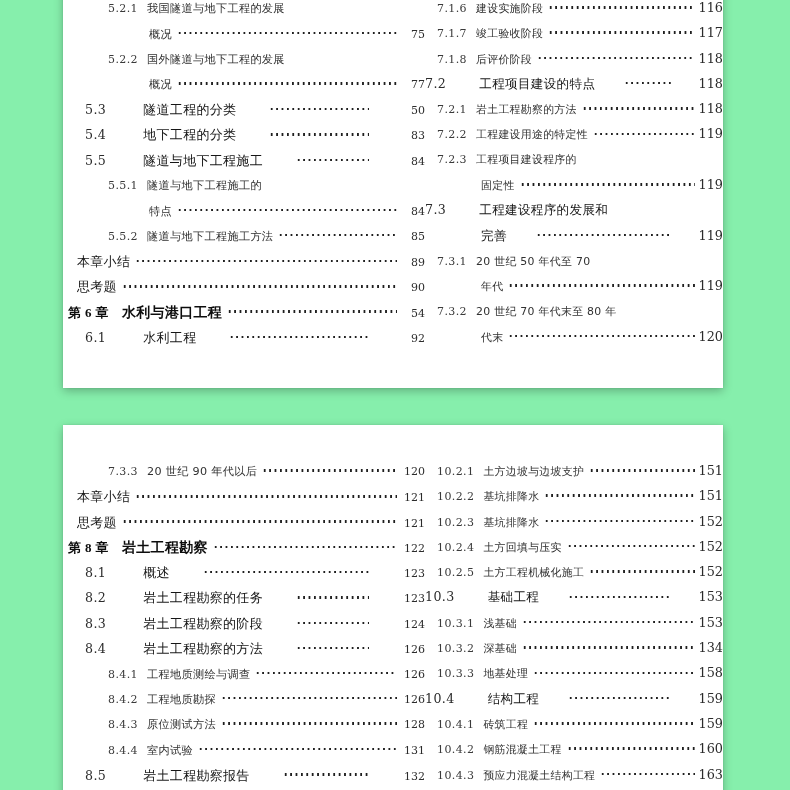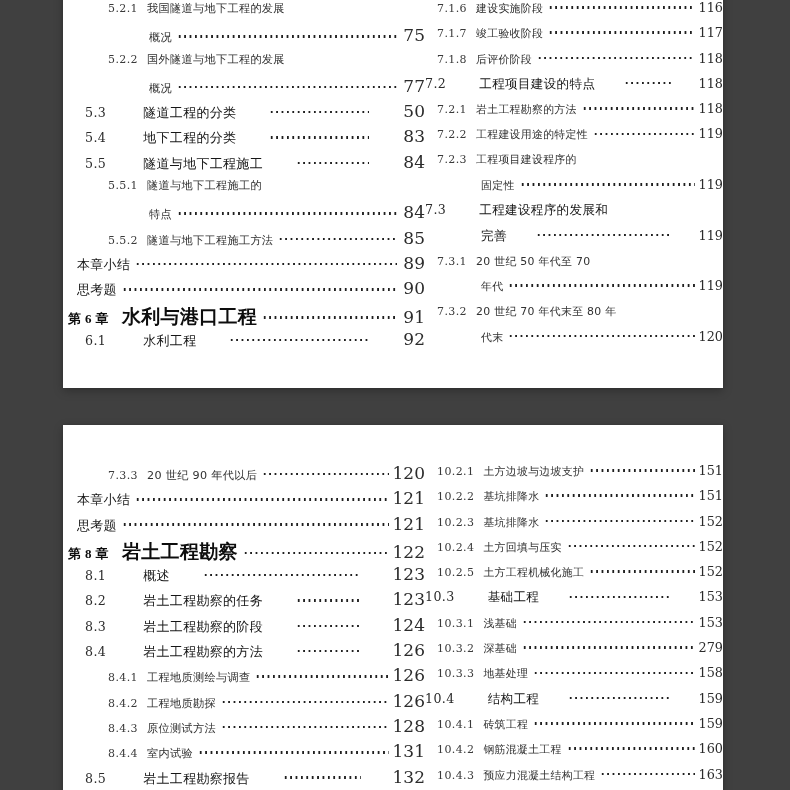--- a/index.html
+++ b/index.html
@@ -7,21 +7,21 @@
     margin: 0; padding: 0;
     width: 790px; height: 790px;
     background: #ffffff;
     font-family: "DejaVu Sans", "Liberation Sans", sans-serif;
     overflow: hidden;
   }
   #root {
     position: relative;
     width: 790px;
     height: 790px;
-    background: #404040;
+    background: #86efac;
   }
 
   
   .page {
     position: absolute;
     left: 63px;
     width: 660px;
     background: #ffffff;
     box-shadow: 0 3px 9px rgba(0,0,0,0.26), 0 0 2px rgba(0,0,0,0.10);
   }
@@ -86,30 +86,30 @@
     bottom: 0.30em;
     height: 2.4px;
     background-image: radial-gradient(circle, #1f1f1f 1.1px, rgba(0,0,0,0) 1.2px);
     background-size: 5.4px 2.4px;
     background-repeat: repeat-x;
     background-position: left center;
   }
   .toc-row .pageno {
     flex: 0 0 auto;
     font-family: "DejaVu Serif", "Liberation Serif", serif;
-    font-size: 17px;
+    font-size: 11px;
     color: #2b2b2b;
     text-align: right;
     min-width: 24px;
   }
 
   
   .lvl-chapter .title {
     font-weight: bold;
-    font-size: 19px;
+    font-size: 14px;
     color: #0d0d0d;
   }
   .lvl-chapter .num {
     font-weight: bold;
     font-size: 13.0px;
     color: #0d0d0d;
     font-family: "DejaVu Sans", "Liberation Sans", sans-serif;
   }
   .lvl-2 .title { font-size: 13.0px; color: #161616; }
   .lvl-2 .num   { font-size: 12.6px; }
@@ -216,21 +216,21 @@
             </div>
             <div class="toc-row lvl-plain">
               <span class="title">思考题</span>
               <span class="leader"></span>
               <span class="pageno">90</span>
             </div>
             <div class="toc-row lvl-chapter">
               <span class="num gap-md">第 6 章</span>
               <span class="title">水利与港口工程</span>
               <span class="leader"></span>
-              <span class="pageno">91</span>
+              <span class="pageno">54</span>
             </div>
             <div class="toc-row lvl-2">
               <span class="num gap-sm">6.1</span>
               <span class="title">水利工程</span>
               <span class="leader"></span>
               <span class="pageno">92</span>
             </div>
           </div>
         <div class="col col-right" id="p1-right">
             <div class="toc-row lvl-3">
@@ -439,21 +439,21 @@
             <div class="toc-row lvl-3">
               <span class="num gap-sm">10.3.1</span>
               <span class="title">浅基础</span>
               <span class="leader"></span>
               <span class="pageno">153</span>
             </div>
             <div class="toc-row lvl-3">
               <span class="num gap-sm">10.3.2</span>
               <span class="title">深基础</span>
               <span class="leader"></span>
-              <span class="pageno">279</span>
+              <span class="pageno">134</span>
             </div>
             <div class="toc-row lvl-3">
               <span class="num gap-sm">10.3.3</span>
               <span class="title">地基处理</span>
               <span class="leader"></span>
               <span class="pageno">158</span>
             </div>
             <div class="toc-row lvl-2">
               <span class="num gap-sm">10.4</span>
               <span class="title">结构工程</span>

